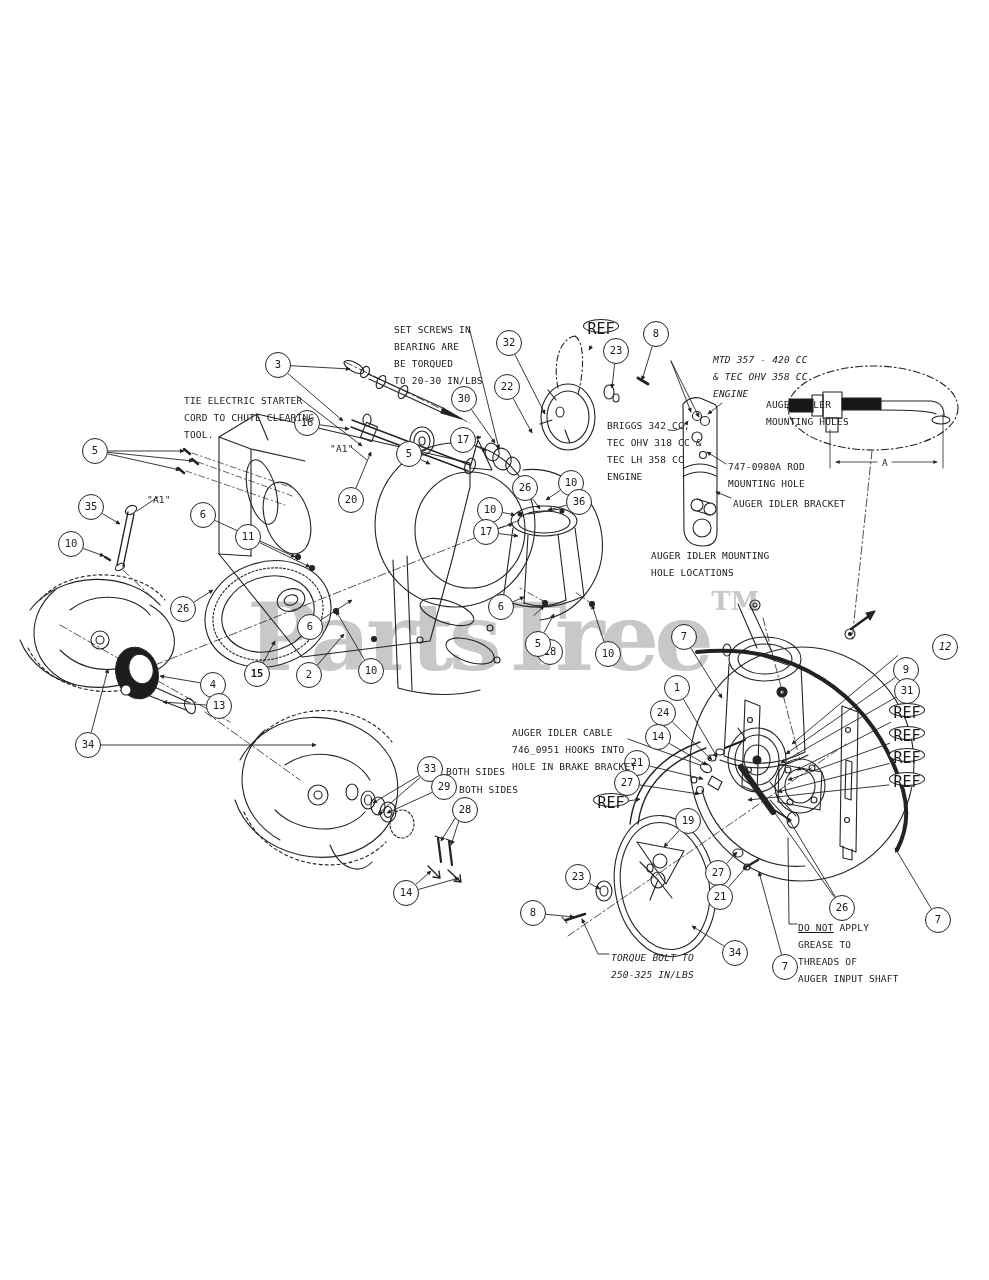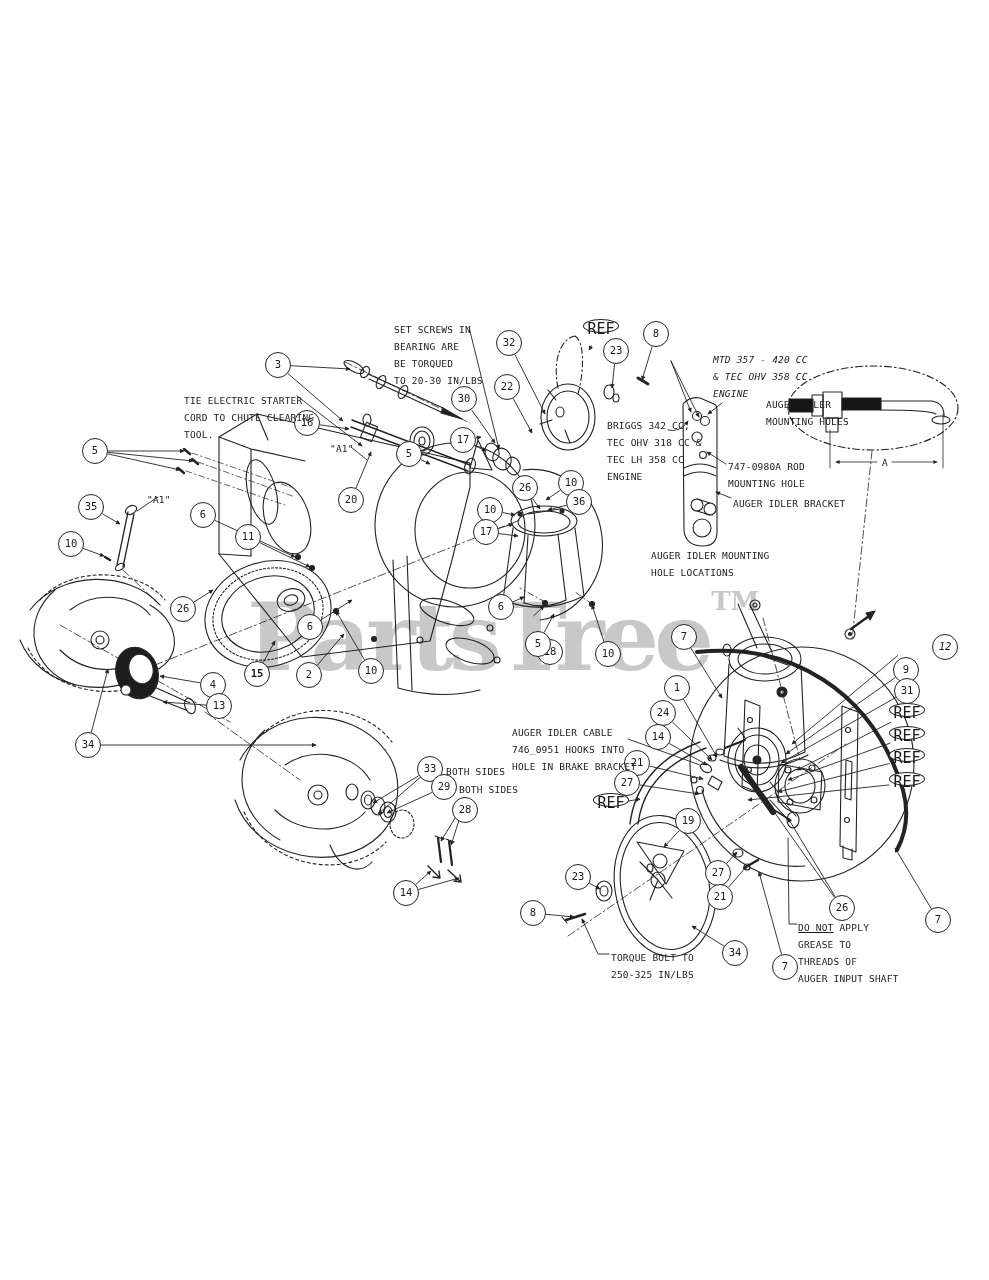--- a/index.html
+++ b/index.html
@@ -433,20 +433,20 @@
       <div class="note" style="left: 184px; top: 392px;">TIE ELECTRIC STARTER<br>CORD TO CHUTE CLEARING<br>TOOL.</div>
       <div class="note" style="left: 713px; top: 351px; font-style: italic;">MTD 357 - 420 CC<br>&amp; TEC OHV 358 CC<br>ENGINE</div>
       <div class="note" style="left: 607px; top: 417px;">BRIGGS 342 CC,<br>TEC OHV 318 CC &amp;<br>TEC LH 358 CC<br>ENGINE</div>
       <div class="note" style="left: 738px; top: 396px; margin-left: 28px;">AUGER IDLER<br>MOUNTING HOLES</div>
       <div class="note" style="left: 728px; top: 458px;">747-0980A ROD<br>MOUNTING HOLE</div>
       <div class="note" style="left: 733px; top: 495px;">AUGER IDLER BRACKET</div>
       <div class="note center" style="left: 651px; top: 547px; width: 104px;">AUGER IDLER MOUNTING<br>HOLE LOCATIONS</div>
       <div class="note" style="left: 512px; top: 724px;">AUGER IDLER CABLE<br>746_0951 HOOKS INTO<br>HOLE IN BRAKE BRACKET</div>
       <div class="note" style="left: 446px; top: 763px;">BOTH SIDES</div>
       <div class="note" style="left: 459px; top: 781px;">BOTH SIDES</div>
-      <div class="note" style="left: 611px; top: 949px;">TORQUE BOLT TO<br>250-325 IN/LBS</div>
+      <div class="note" style="left: 611px; top: 949px; font-style: italic;">TORQUE BOLT TO<br>250-325 IN/LBS</div>
       <div class="note" style="left: 798px; top: 919px;"><u>DO NOT</u> APPLY<br>GREASE TO<br>THREADS OF<br>AUGER INPUT SHAFT</div>
       <div class="note" style="left: 330px; top: 440px;">"A1"</div>
       <div class="note" style="left: 147px; top: 491px;">"A1"</div>
       <div class="note" style="left: 882px; top: 454px;">A</div>
     </div>
 
 </div>
 
 </body></html>

